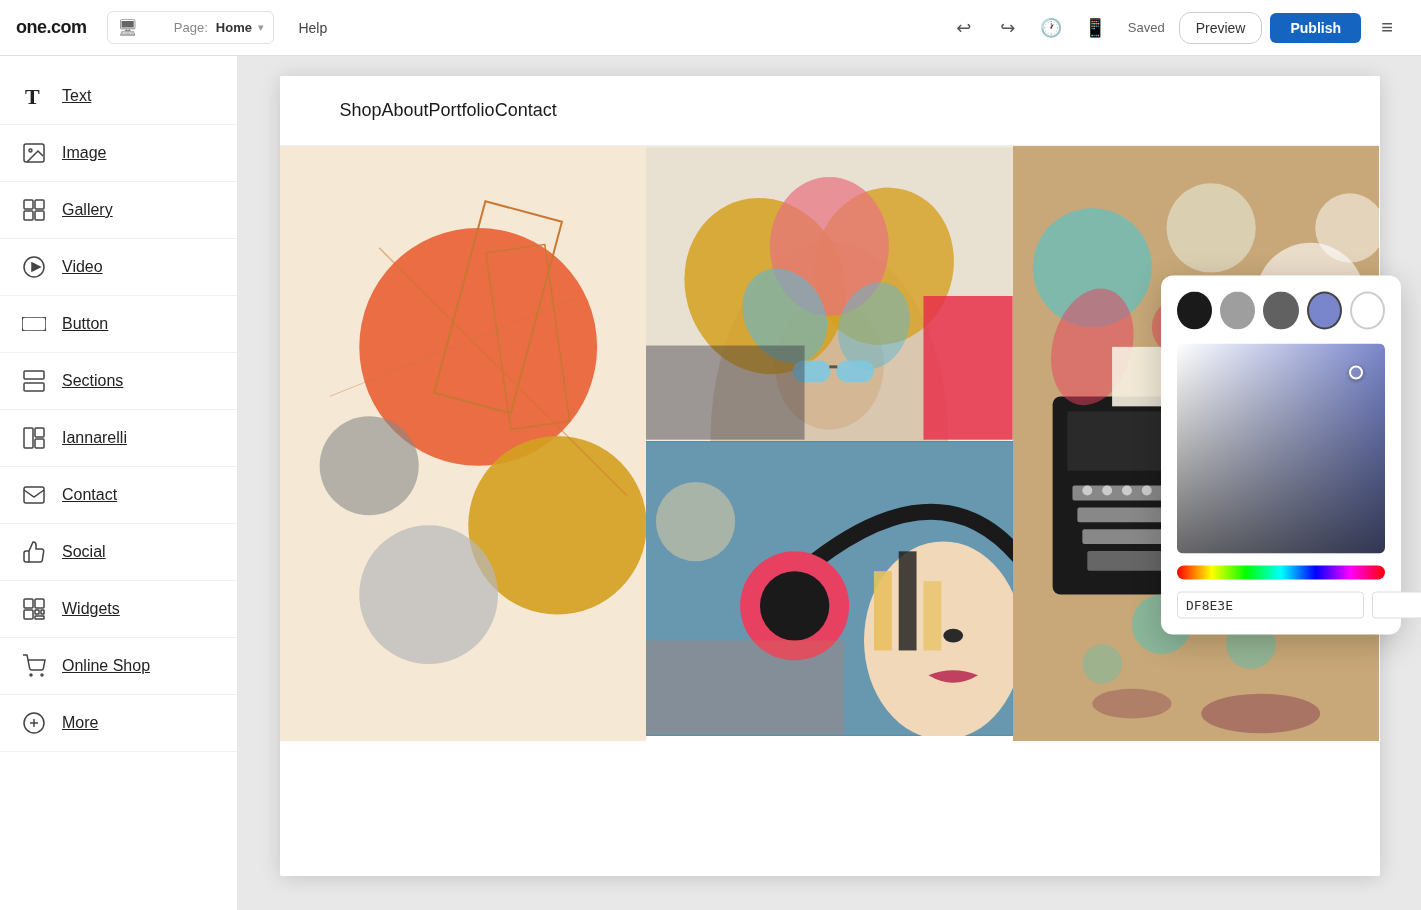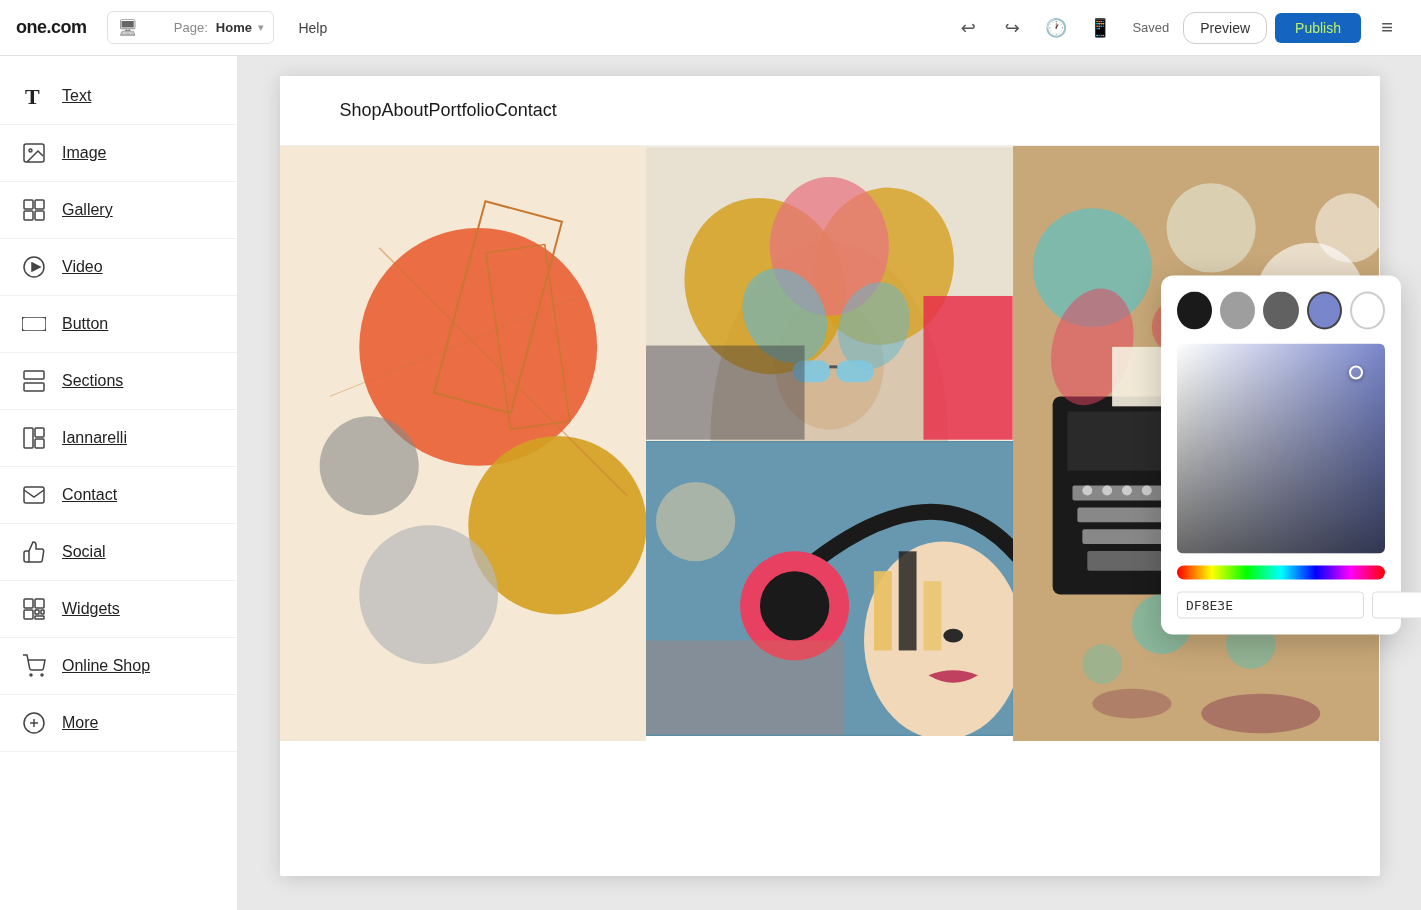--- a/index.html
+++ b/index.html
@@ -39,21 +39,21 @@
       border-radius: 4px; cursor: pointer; color: #555;
       font-size: 18px;
     }
     .saved-text { font-size: 13px; color: #666; padding: 0 6px; }
     .preview-btn {
       padding: 7px 16px; border: 1px solid #ccc; border-radius: 12px;
       font-size: 14px; cursor: pointer; background: #fff; color: #333;
     }
     .publish-btn {
       padding: 7px 20px; border-radius: 6px; background: #1565c0;
-      color: #bef264; font-size: 14px; font-weight: 400; cursor: pointer; border: none;
+      color: #ffffff; font-size: 14px; font-weight: 700; cursor: pointer; border: none;
     }
     .menu-btn {
       width: 36px; height: 36px; display: flex; align-items: center; justify-content: center;
       cursor: pointer; font-size: 20px; color: #555;
     }
 
     
     #main { display: flex; position: absolute; top: 56px; left: 0; right: 0; bottom: 0; }
 
     

